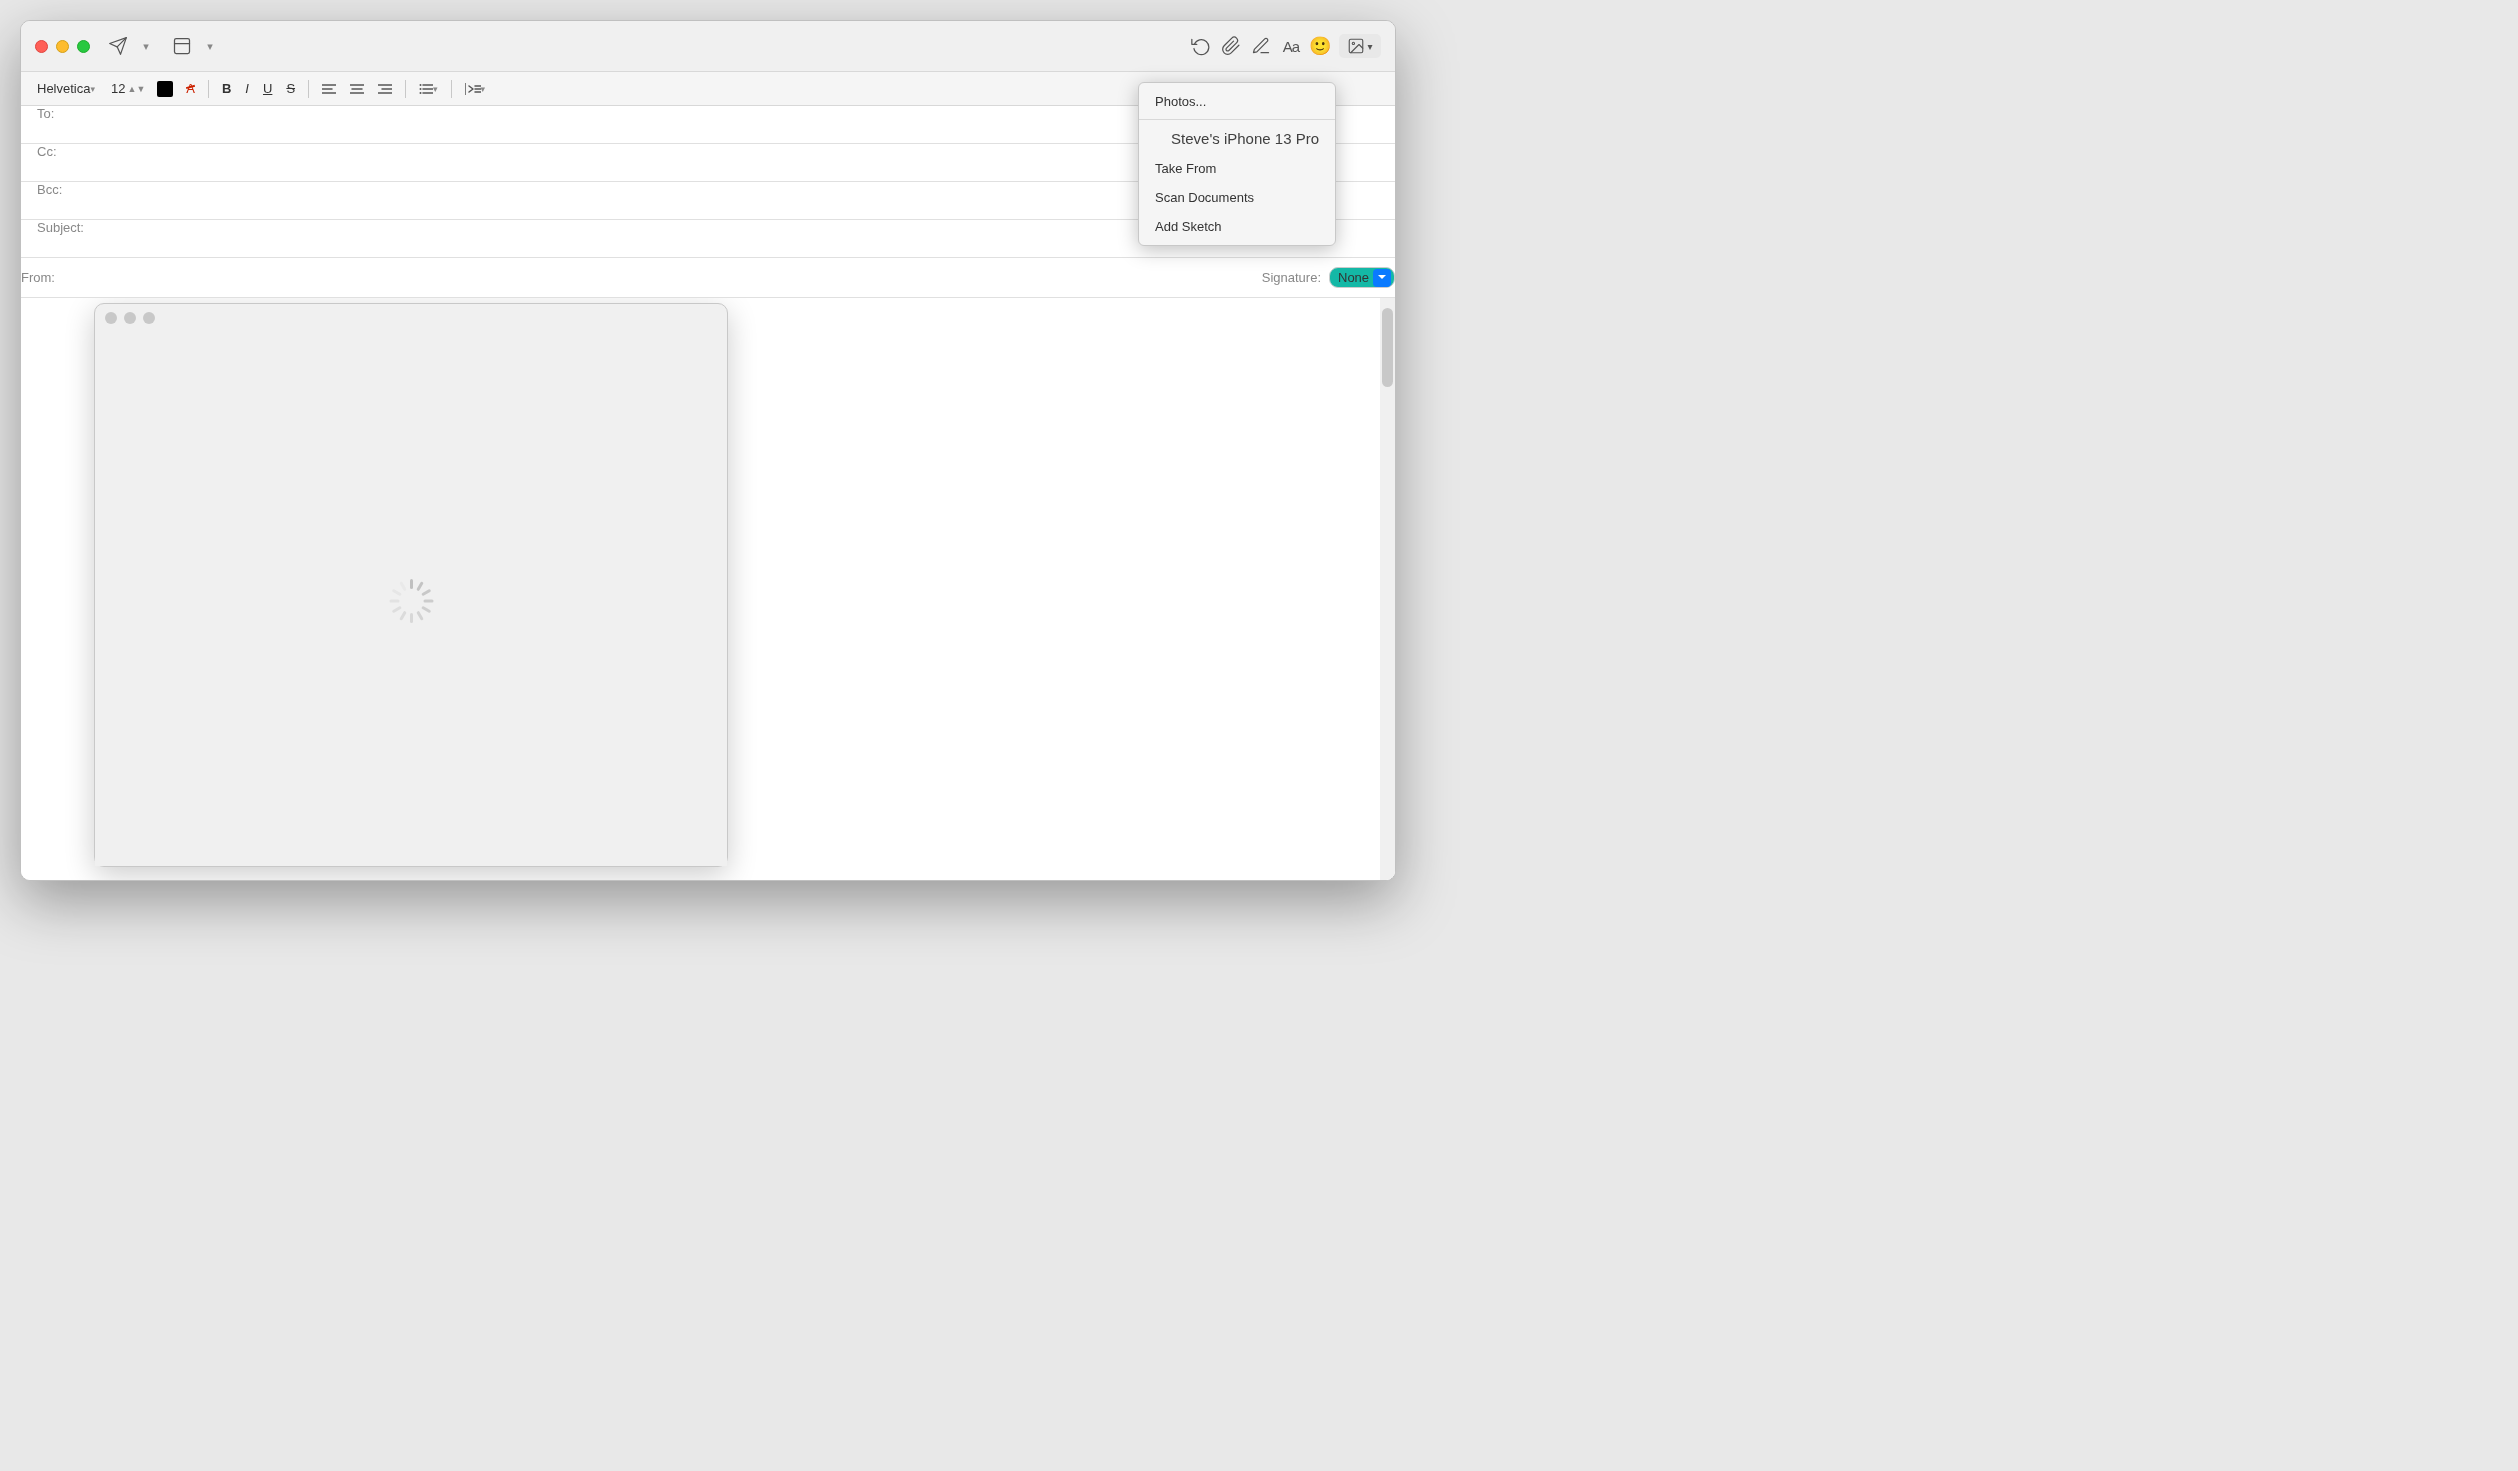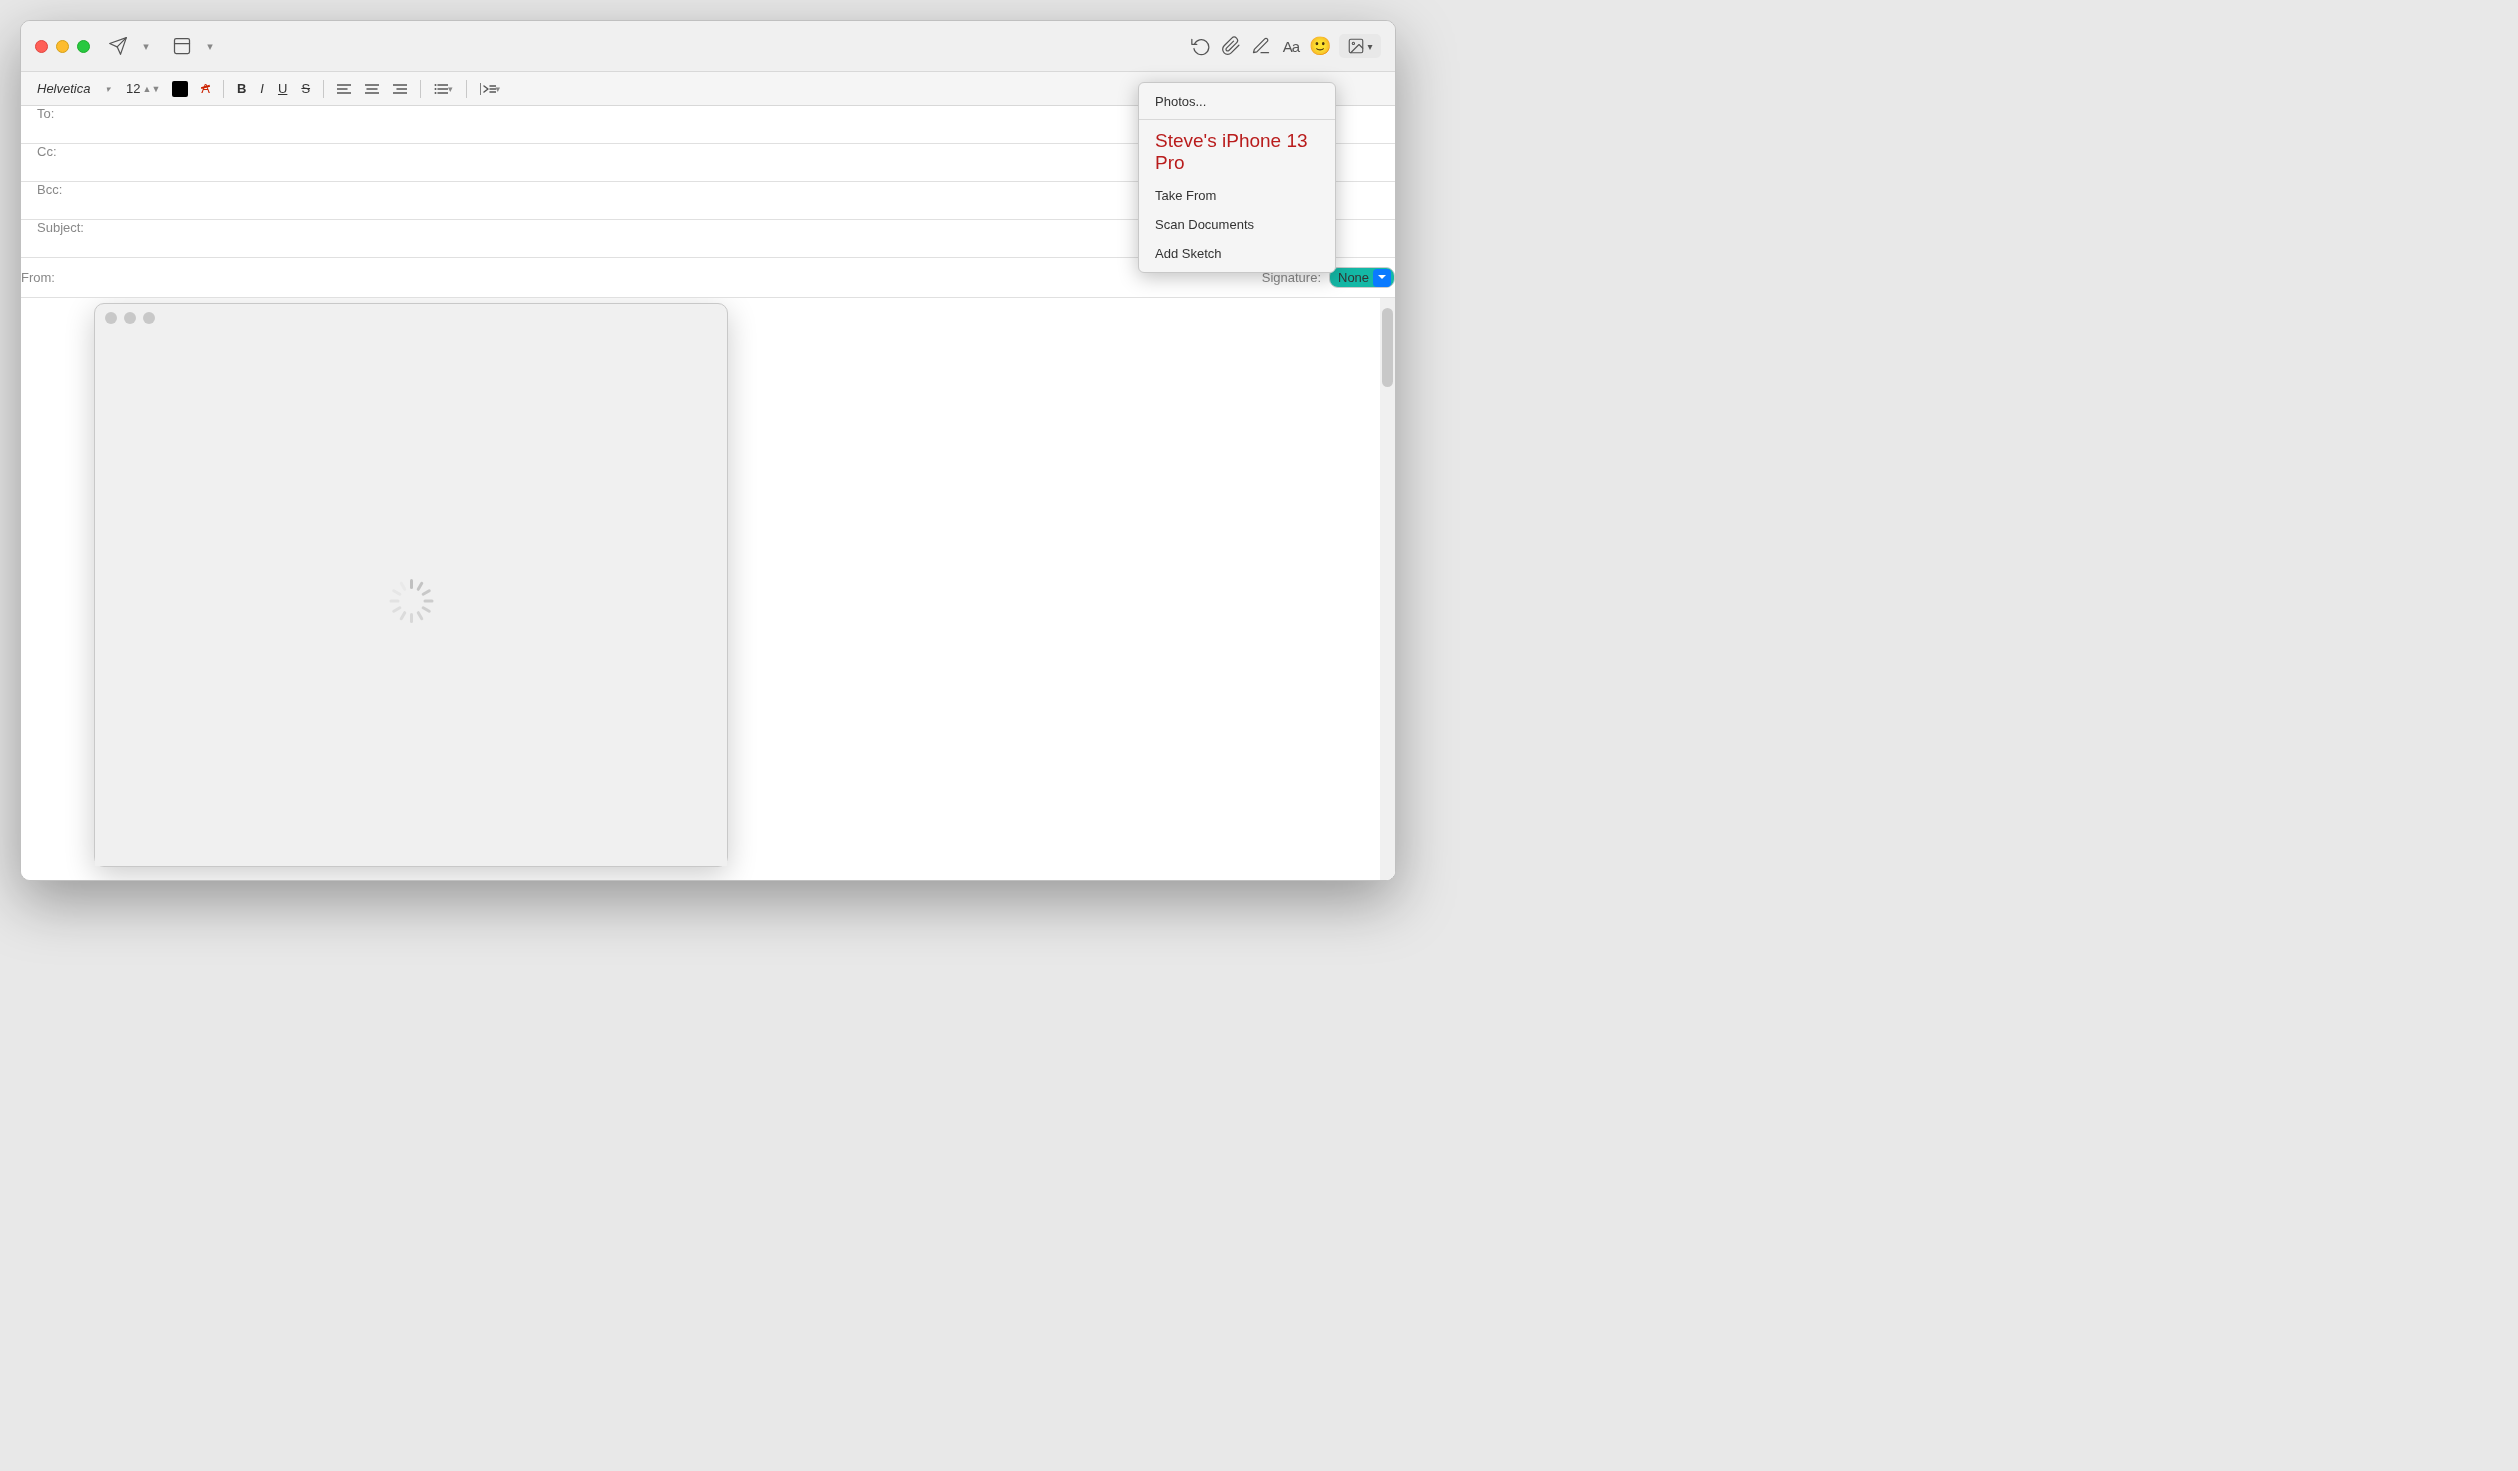--- a/index.html
+++ b/index.html
@@ -104,24 +104,23 @@
       flex-shrink: 0;
     }
 
     .font-select {
       display: flex;
       align-items: center;
       border: none;
       background: transparent;
       font-size: 13px;
       color: #333;
-      gap: 15px;
+      gap: 0;
       cursor: pointer;
       padding: 2px 4px;
-      font-style: italic;
     }
 
     .font-select .chevron {
       font-size: 9px;
       color: #888;
     }
 
     .font-size-select {
       display: flex;
       align-items: center;
@@ -369,23 +368,24 @@
 
     .menu-item {
       padding: 7px 16px;
       font-size: 13px;
       cursor: pointer;
       color: #333;
     }
 
     .menu-item-disabled {
       padding: 7px 16px;
-      font-size: 19px;
-      color: #b91c1c;
+      font-size: 15px;
+      color: #404040;
       cursor: default;
+      text-align: right;
     }
 
     .menu-sep {
       height: 1px;
       background: #d8d8d8;
       margin: 3px 0;
     }
   </style>
 </head>
 <body>

